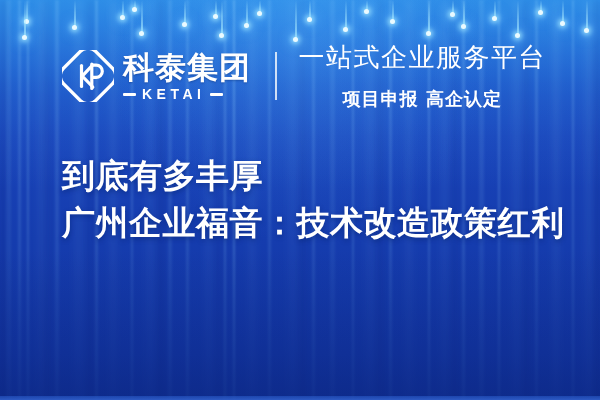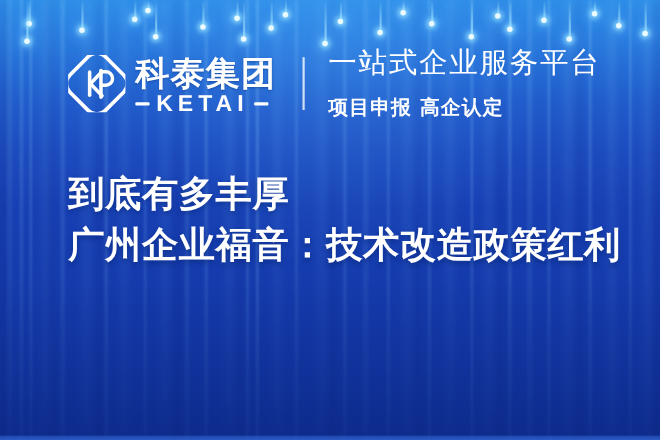--- a/index.html
+++ b/index.html
@@ -141,21 +141,21 @@
   }
   .logo-dash {
     display: inline-block;
     width: 13px;
     height: 3px;
     background: #ffffff;
     border-radius: 1px;
   }
   .logo-en {
     color: #ffffff;
-    font-size: 21px;
+    font-size: 14px;
     line-height: 15px;
     font-weight: 700;
     letter-spacing: 4.5px;
     margin: 0 5px 0 6px;
     font-family: "Liberation Sans", sans-serif;
   }
 
   .divider {
     width: 1.5px;
     height: 48px;
@@ -181,20 +181,21 @@
   }
   .tagline-sub {
     color: #ffffff;
     font-size: 18px;
     line-height: 22px;
     font-weight: 700;
     letter-spacing: 1px;
     margin-top: 16px;
     white-space: nowrap;
     font-family: "DejaVu Serif", "Liberation Serif", serif;
+    text-align: center;
   }
 
   
   .headline {
     position: absolute;
     left: 62px;
     top: 152px;
     width: 505px;
     color: #ffffff;
     font-size: 33px;

